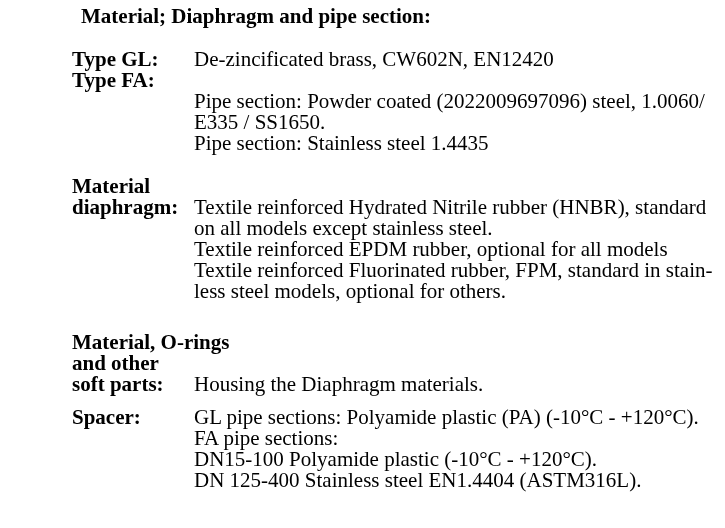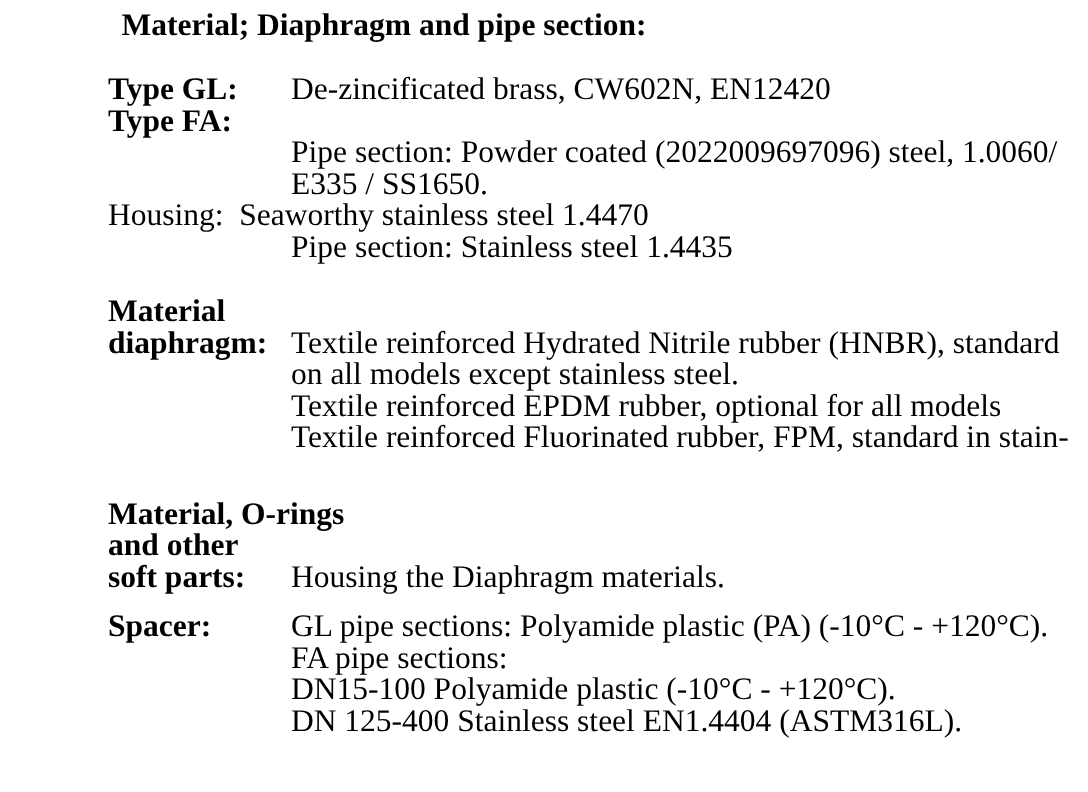--- a/index.html
+++ b/index.html
@@ -64,21 +64,20 @@
     </div>
     <div class="row">
       <span class="label"></span>
       <span class="value">Pipe section: Powder coated (2022009697096) steel, 1.0060/</span>
     </div>
     <div class="row">
       <span class="label"></span>
       <span class="value">E335 / SS1650.</span>
     </div>
     <div class="row">
-      <span class="value">Housing:  Seaworthy stainless steel 1.4470</span>
     </div>
     <div class="row">
       <span class="label"></span>
       <span class="value">Pipe section: Stainless steel 1.4435</span>
     </div>
   </div>
 
   <div class="sec sec-diaphragm">
     <div class="row">
       <span class="label">Material</span>
@@ -92,20 +91,24 @@
       <span class="label"></span>
       <span class="value">on all models except stainless steel.</span>
     </div>
     <div class="row">
       <span class="label"></span>
       <span class="value">Textile reinforced EPDM rubber, optional for all models</span>
     </div>
     <div class="row">
       <span class="label"></span>
       <span class="value">Textile reinforced Fluorinated rubber, FPM, standard in stain-</span>
+    </div>
+    <div class="row">
+      <span class="label"></span>
+      <span class="value">less steel models, optional for others.</span>
     </div>
   </div>
 
   <div class="sec sec-orings">
     <div class="row">
       <span class="label">Material, O-rings</span>
       <span class="value"></span>
     </div>
     <div class="row">
       <span class="label">and other</span>

